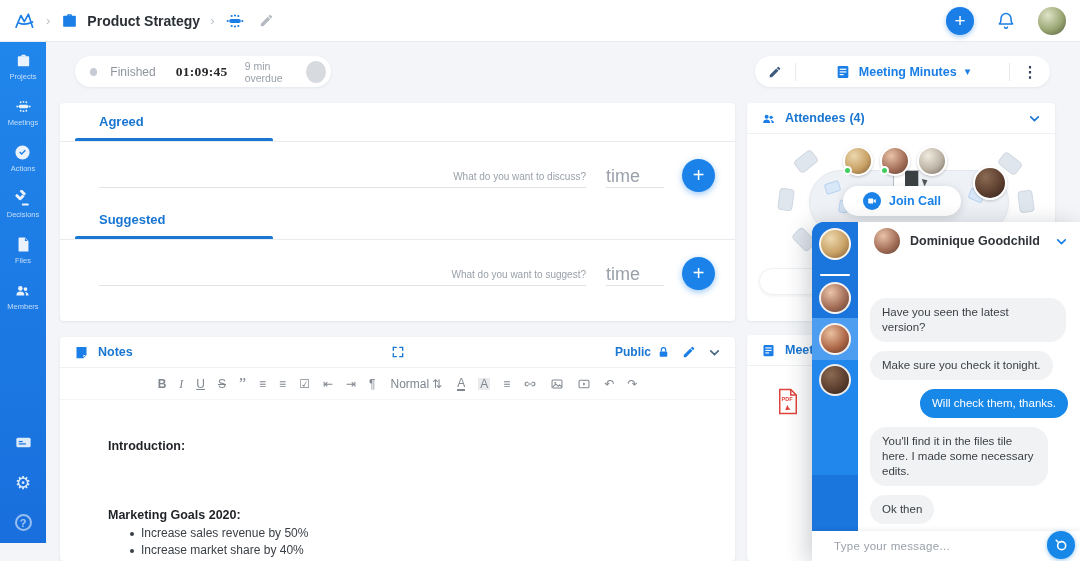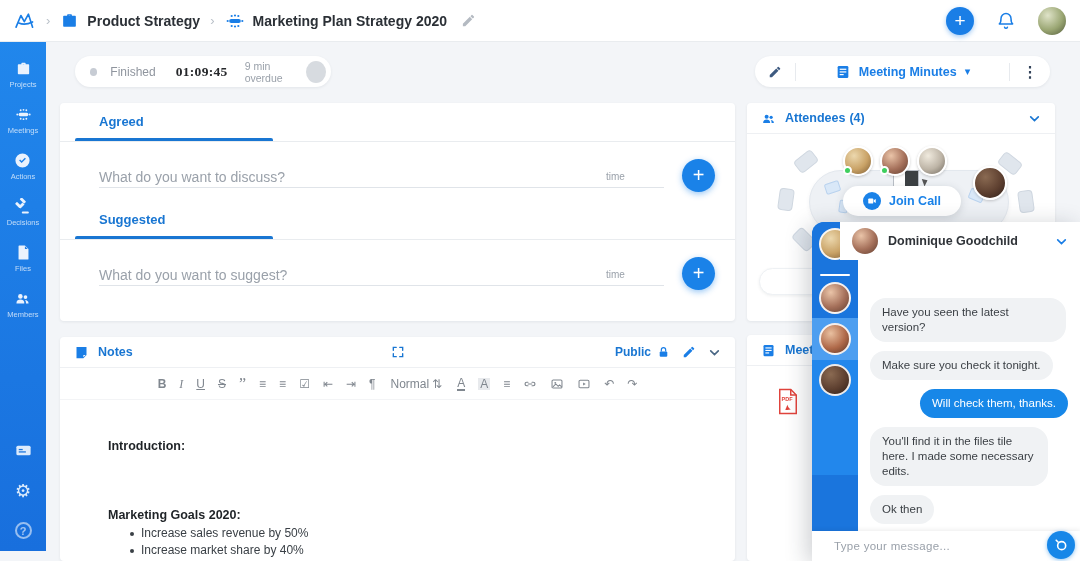--- a/index.html
+++ b/index.html
@@ -12,21 +12,21 @@
   .crumb-label { font-size:14px; font-weight:bold; color:#2b3036; margin-left:8px; }
   .hicon { width:22px; height:22px; color:#1a7ee6; flex:0 0 auto; }
   .edit-pencil { width:15px; height:15px; color:#b4bac2; margin-left:14px; }
   .header-right { margin-left:auto; display:flex; align-items:center; gap:22px; }
   .plus-btn { width:28px; height:28px; border-radius:50%; background:#1a7ee6; color:#fff; font-size:19px; display:flex; align-items:center; justify-content:center; box-shadow:0 2px 5px rgba(26,126,230,.4); cursor:pointer; }
   .bell { width:20px; height:20px; color:#1a7ee6; }
   .avatar { border-radius:50%; background:radial-gradient(circle at 35% 30%, #dfe3c8, #9aa673 55%, #4f5838); }
   .avatar.small { width:28px; height:28px; }
 
   
-  .sidebar { position:absolute; left:0; top:32px; width:46px; height:519px; background:linear-gradient(180deg,#2187ec,#186fdd); display:flex; flex-direction:column; align-items:center; padding:28px 0 12px; z-index:25; }
+  .sidebar { position:absolute; left:0; top:24px; width:46px; height:519px; background:linear-gradient(180deg,#2187ec,#186fdd); display:flex; flex-direction:column; align-items:center; padding:28px 0 12px; z-index:25; }
   .side-item { display:flex; flex-direction:column; align-items:center; gap:3px; margin-bottom:17px; cursor:pointer; }
   .side-item svg { width:17px; height:17px; color:#eaf2fd; }
   .side-label { font-size:7.5px; color:rgba(255,255,255,.72); }
   .side-bottom { margin-top:auto; display:flex; flex-direction:column; align-items:center; gap:22px; }
   .side-bottom svg { width:19px; height:19px; color:#dcebfc; }
   .gear-glyph { color:#dcebfc; font-size:18px; line-height:1; }
   .help-circle { width:17px; height:17px; border:2px solid rgba(255,255,255,.55); border-radius:50%; color:rgba(255,255,255,.6); font-size:11px; font-weight:bold; display:flex; align-items:center; justify-content:center; }
 
   
   .timer-pill { position:absolute; left:75px; top:56px; width:256px; height:31px; background:#fff; border-radius:16px; box-shadow:0 1px 3px rgba(40,50,60,.08); display:flex; align-items:center; z-index:5; }
@@ -52,23 +52,23 @@
   .panel-head svg.picon { width:15px; height:15px; color:#1a7ee6; }
   .panel-title { font-size:12.5px; font-weight:bold; color:#1976d2; margin-left:9px; }
   .panel-chevron { width:13px; height:13px; color:#1976d2; margin-left:auto; cursor:pointer; }
 
   
   .agenda { left:60px; top:103px; width:675px; height:218px; }
   .tab-block { padding-top:11px; border-bottom:1px solid #e9ecef; }
   .tab-label { font-size:13px; font-weight:bold; color:#1976d2; padding-left:39px; cursor:pointer; }
   .tab-underline { height:3px; width:198px; background:#1976d2; margin-top:9px; margin-left:15px; border-radius:2px 2px 0 0; }
   .agenda-row { display:flex; align-items:flex-end; padding:17px 20px 13px 39px; }
-  .agenda-input { flex:1; border:none; border-bottom:1px solid #e0e4e9; font-size:14px; color:#333; height:22px; outline:none; background:transparent; font-family:"Liberation Sans",sans-serif;}
+  .agenda-input { flex:1; border:none; border-bottom:1px solid #e0e4e9; font-size:10px; color:#333; height:22px; outline:none; background:transparent; font-family:"Liberation Sans",sans-serif;text-align:right;}
   .agenda-input::placeholder, .time-input::placeholder { color:#9aa1aa; }
-  .time-input { width:58px; margin-left:0; border:none; border-bottom:1px solid #e0e4e9; font-size:10px; height:22px; outline:none; background:transparent; font-family:"Liberation Sans",sans-serif;}
+  .time-input { width:58px; margin-left:20px; border:none; border-bottom:1px solid #e0e4e9; font-size:18px; height:22px; outline:none; background:transparent; font-family:"Liberation Sans",sans-serif;}
   .add-btn { width:33px; height:33px; border-radius:50%; background:#1a82e8; color:#fff; font-size:20px; display:flex; align-items:center; justify-content:center; margin-left:18px; margin-bottom:-4px; box-shadow:0 2px 6px rgba(26,130,232,.45); cursor:pointer; flex:0 0 auto; }
 
   
   .notes { left:60px; top:337px; width:675px; height:224px; }
   .fullscreen-ic { position:absolute; left:50%; transform:translateX(-50%); width:14px; height:14px; color:#1976d2; cursor:pointer; }
   .notes-right { margin-left:auto; display:flex; align-items:center; gap:12px; }
   .public-label { font-size:12px; font-weight:bold; color:#1976d2; cursor:pointer; }
   .lock-ic { width:13px; height:13px; color:#1a7ee6; margin-left:-6px; }
   .pencil-blue { width:14px; height:14px; color:#1a7ee6; cursor:pointer; }
   .notes-chevron { width:13px; height:13px; color:#4a6785; cursor:pointer; }
@@ -116,21 +116,21 @@
   .doc-name { font-size:12.5px; color:#3c4248; }
 
   
   .chat { position:absolute; left:812px; top:222px; width:268px; height:339px; background:#fff; border-radius:12px 0 0 0; box-shadow:-5px 3px 22px rgba(30,40,55,.22); z-index:20; overflow:hidden; }
   .chat-rail { position:absolute; left:0; top:0; bottom:30px; width:46px; background:#2287ec; }
   .rail-top { position:absolute; left:0; top:0; width:46px; height:96px; background:#1a75dd; }
   .rail-bottom { position:absolute; left:0; bottom:0; width:46px; height:56px; background:#1a75dd; }
   .rail-selected { position:absolute; left:0; top:96px; width:46px; height:42px; background:#4d9ef0; }
   .rail-divider { position:absolute; left:8px; top:52px; width:30px; height:2px; background:#fff; border-radius:1px; }
   .rail-av { position:absolute; left:7px; width:32px; height:32px; border-radius:50%; border:2px solid rgba(255,255,255,.9); cursor:pointer; }
-  .chat-head { position:absolute; left:28px; right:0; top:0; height:38px; display:flex; align-items:center; padding:0 12px; background:#fff; }
+  .chat-head { position:absolute; left:50px; right:0; top:0; height:38px; display:flex; align-items:center; padding:0 12px; background:#fff; }
   .chat-name { font-size:12.5px; font-weight:bold; color:#2f3338; margin-left:10px; }
   .chat-head-chevron { width:13px; height:13px; color:#1a7ee6; margin-left:auto; cursor:pointer; }
   .chat-msgs { position:absolute; left:46px; right:0; top:38px; bottom:30px; padding:10px 12px; display:flex; flex-direction:column; gap:9px; }
   .bubble { max-width:196px; padding:7px 12px; border-radius:16px; font-size:11.5px; line-height:15px; }
   .bubble.them { background:#f0f2f4; color:#3a3f44; align-self:flex-start; }
   .bubble.me { background:#1787e8; color:#fff; align-self:flex-end; text-align:right; }
   .bubble.first { margin-top:28px; }
   .chat-input-bar { position:absolute; left:0; right:0; bottom:0; height:30px; background:#fff; box-shadow:0 -1px 5px rgba(0,0,0,.08); display:flex; align-items:center; padding-left:22px; }
   .chat-input { border:none; outline:none; font-size:11.5px; flex:1; color:#333; background:transparent; font-family:"Liberation Sans",sans-serif;}
   .chat-input::placeholder { color:#9aa1aa; letter-spacing:.3px; }
@@ -162,21 +162,20 @@
       <rect x="5" y="9.5" width="14" height="5" rx="2.5"></rect>
       <circle cx="8" cy="6" r="1.3"></circle>
       <circle cx="12" cy="5.4" r="1.3"></circle>
       <circle cx="16" cy="6" r="1.3"></circle>
       <circle cx="8" cy="18" r="1.3"></circle>
       <circle cx="12" cy="18.6" r="1.3"></circle>
       <circle cx="16" cy="18" r="1.3"></circle>
       <circle cx="3.2" cy="12" r="1.3"></circle>
       <circle cx="20.8" cy="12" r="1.3"></circle>
     </svg>
-  <span class="crumb-label">Marketing Plan Strategy 2020</span>
   <svg class="edit-pencil" viewBox="0 0 24 24" fill="currentColor">
       <path d="M3 17.2V21h3.8L17.9 9.9l-3.8-3.8L3 17.2zM20.7 7.1a1 1 0 000-1.4l-2.4-2.4a1 1 0 00-1.4 0l-1.8 1.8 3.8 3.8 1.8-1.8z"></path>
     </svg>
   <div class="header-right">
     <div class="plus-btn">
         <span>+</span>
       </div>
     <svg class="bell" viewBox="0 0 24 24" fill="none" stroke="currentColor" stroke-width="1.8" stroke-linecap="round" stroke-linejoin="round">
         <path d="M6 9a6 6 0 0112 0c0 5 2 6.5 2 6.5H4S6 14 6 9z"></path>
         <path d="M10.3 19.5a1.8 1.8 0 003.4 0"></path>

